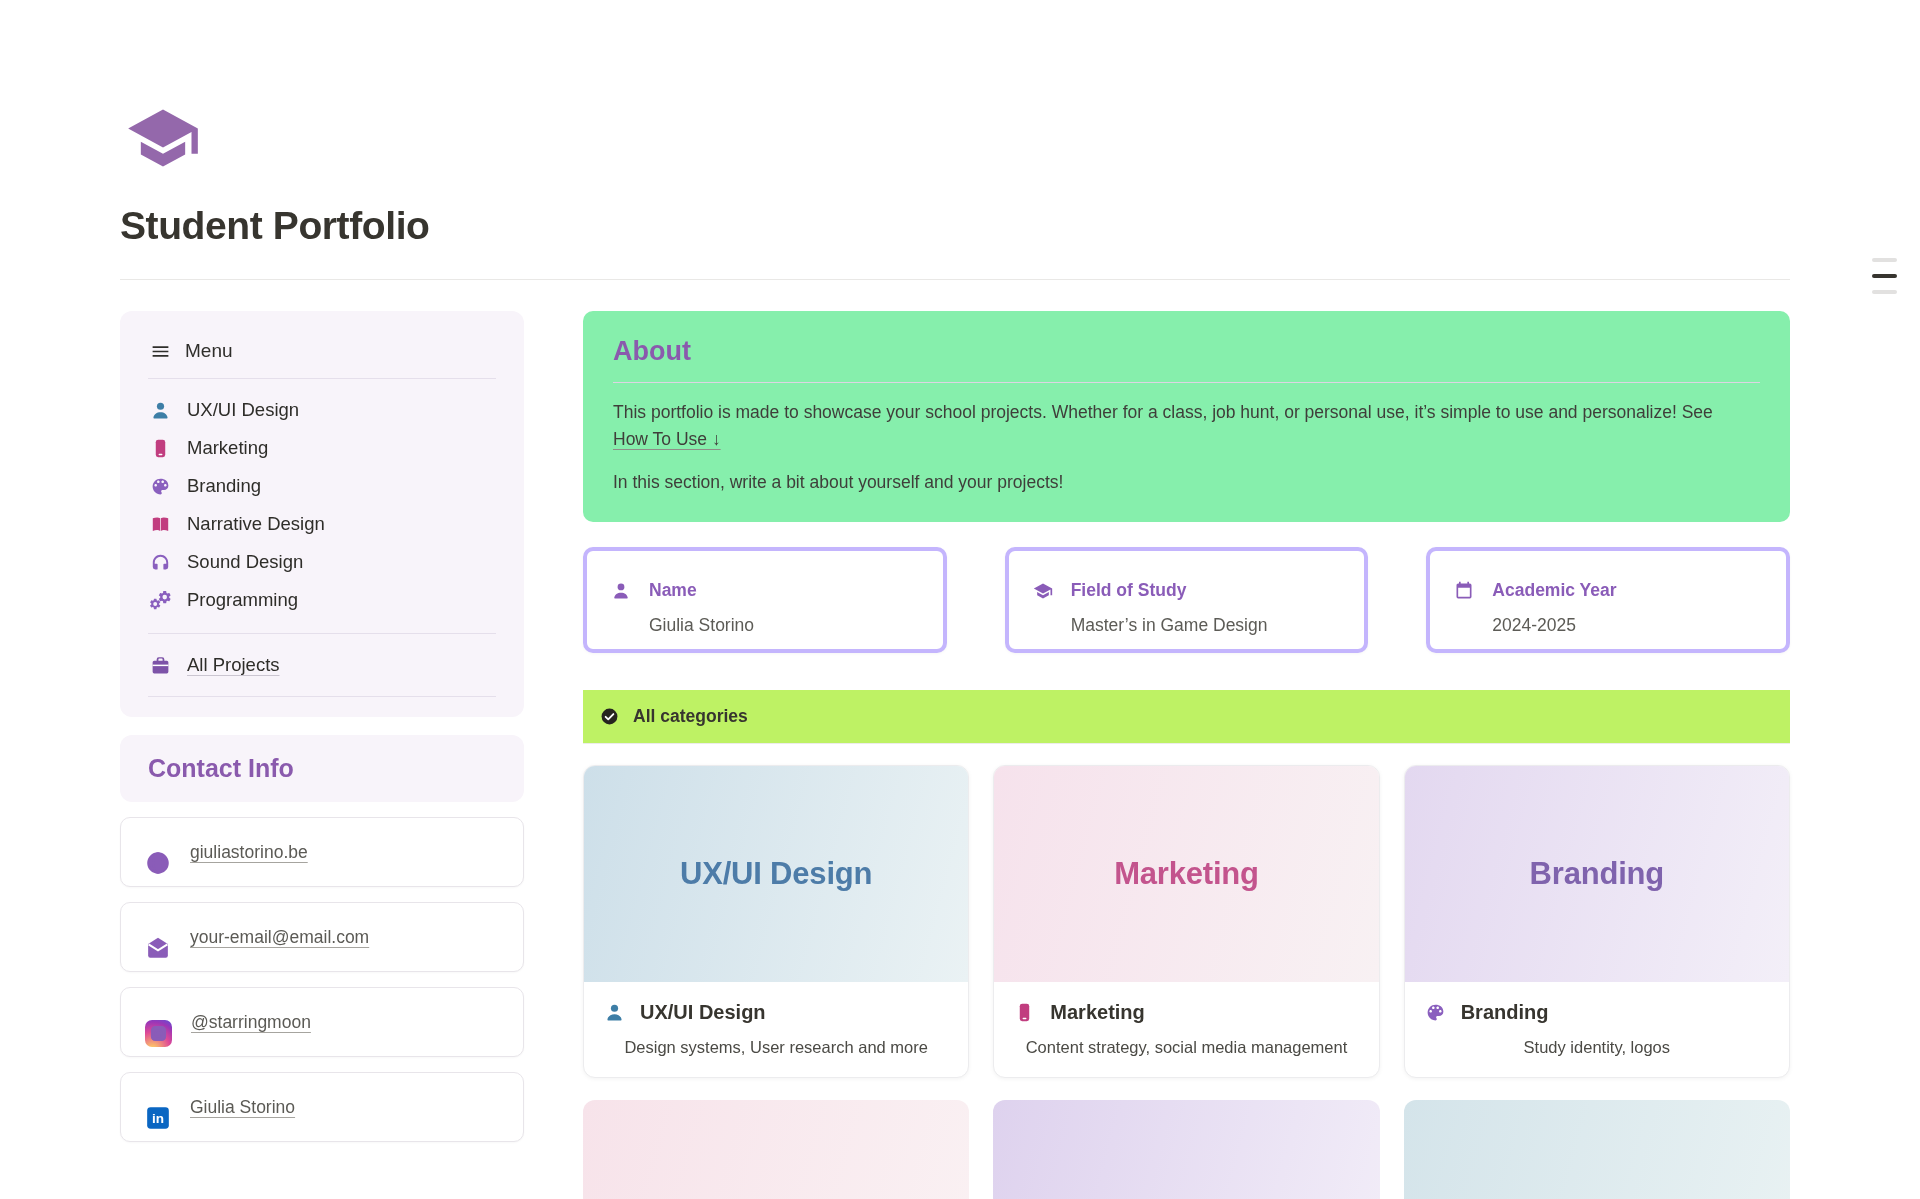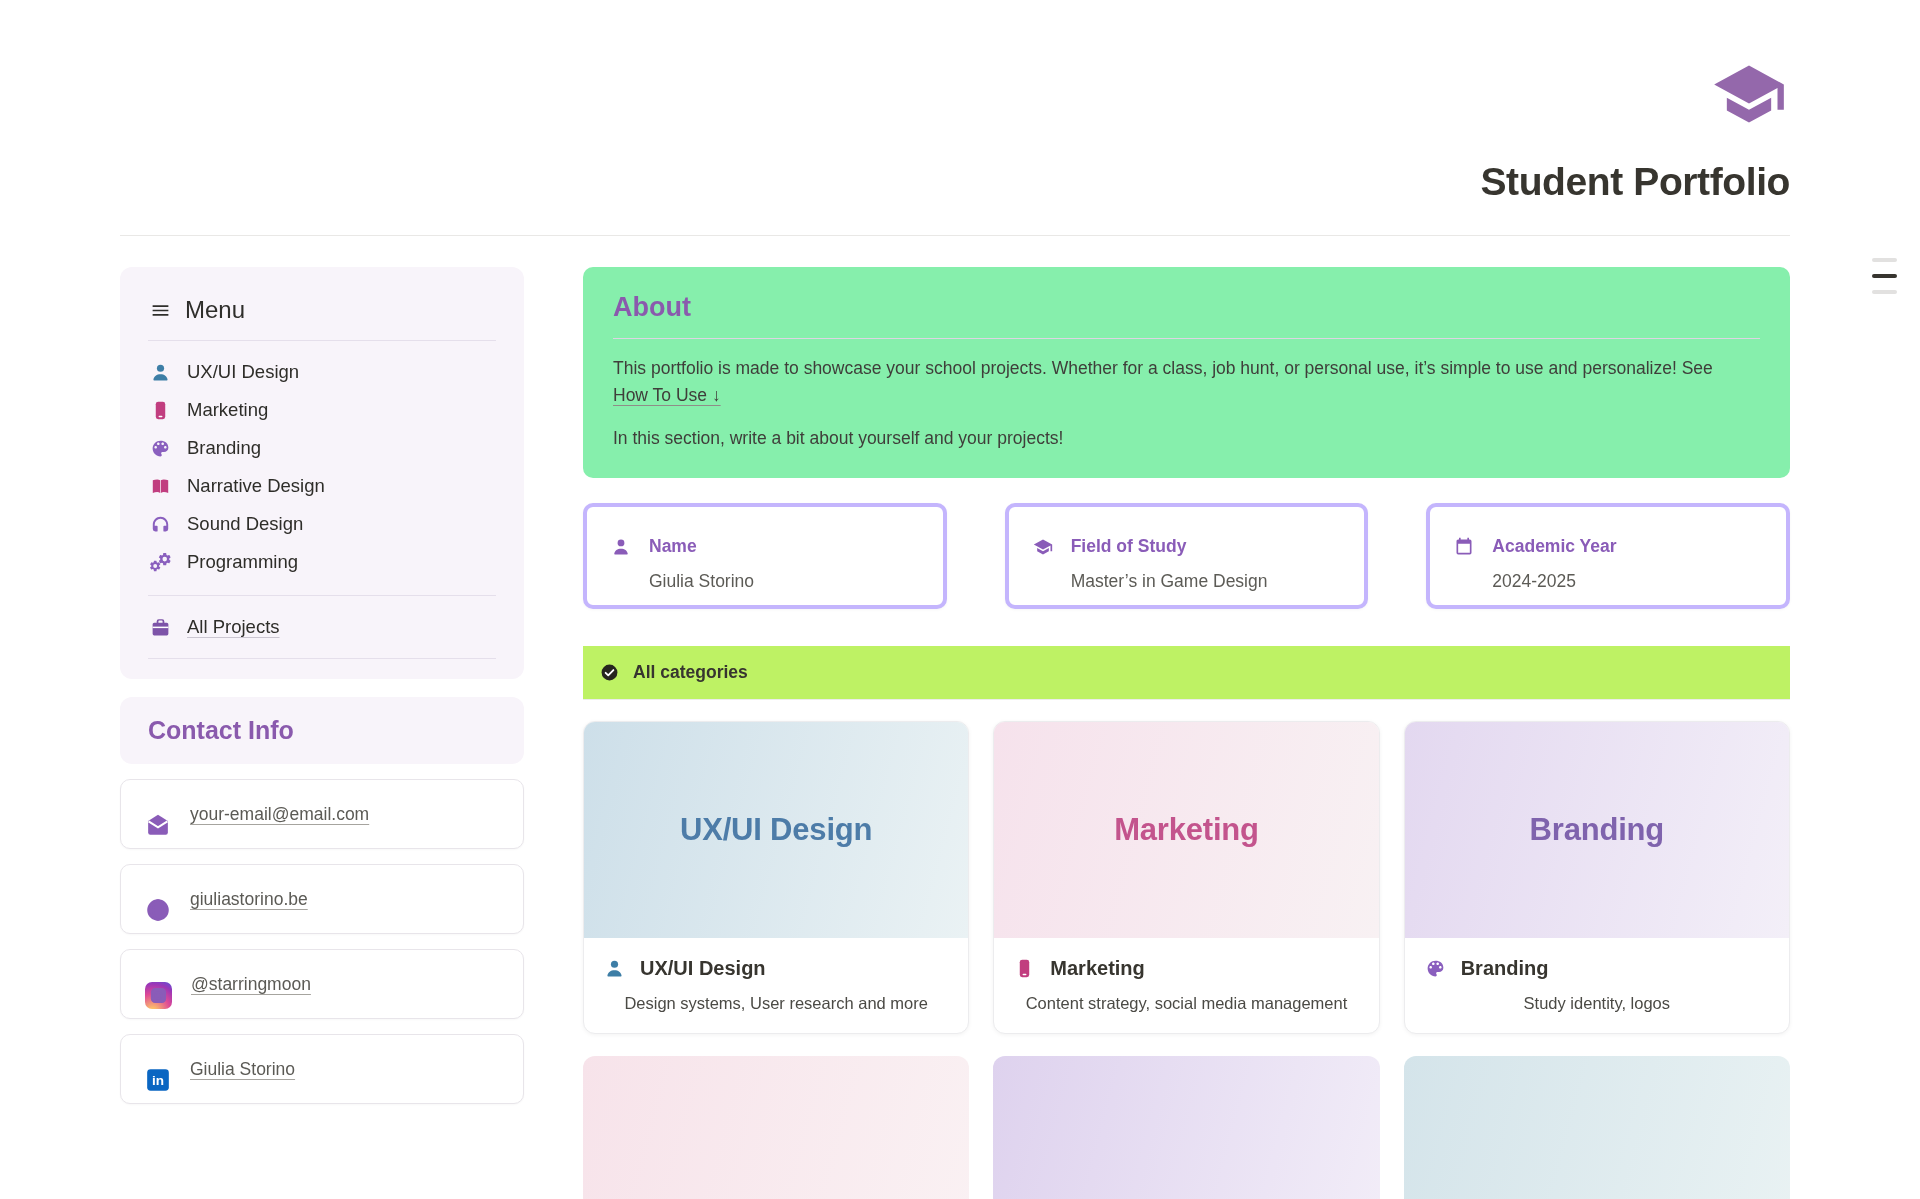--- a/index.html
+++ b/index.html
@@ -5,34 +5,34 @@
   * { margin:0; padding:0; box-sizing:border-box; }
   html,body { width:1920px; height:1199px; overflow:hidden; background:#ffffff;
     font-family:"Liberation Sans","DejaVu Sans",sans-serif; color:#37352f; }
   .page { position:relative; width:1920px; height:1199px; padding:0 130px 0 120px; }
 
   
   .icon { display:inline-block; flex:none; }
   .icon svg { width:100%; height:100%; display:block; fill:currentColor; }
 
   
-  .header { padding-top:56px;text-align:right; }
+  .header { padding-top:100px; }
   .logo { width:82px; height:76px; color:#9468ab; margin-left:2px; }
   .page-title { font-size:39px; font-weight:800; letter-spacing:-0.4px; color:#37352f; margin-top:24px; }
   .header-divider { border:none; border-top:1px solid #e9e8e6; margin-top:31px; }
 
   .columns { display:flex; gap:59px; margin-top:31px; align-items:flex-start; }
 
   
   .sidebar { width:404px; flex:none; }
   .panel { background:#f8f4fa; border-radius:12px; }
   .menu-panel { padding:25px 28px 20px 28px; }
   .menu-header { display:flex; align-items:center; gap:14px; padding:4px 0 16px 2px; }
   .menu-header .icon { width:21px; height:21px; color:#2f2e2b; }
-  .menu-header-label { font-size:24px; font-weight:500; color:#2f2e2b; }
+  .menu-header-label { font-size:19px; font-weight:500; color:#2f2e2b; }
   .side-divider { border:none; border-top:1px solid #e5dfeb; }
   .menu-list { padding:12px 0 14px 0; }
   .menu-item { display:flex; align-items:center; gap:16px; padding:8px 0 8px 2px; cursor:pointer; }
   .menu-item .icon { width:21px; height:21px; }
   .menu-label { font-size:18.5px; font-weight:500; color:#2e2d29; }
   .all-projects { margin:12px 0; }
   .all-projects .menu-label { text-decoration:underline; text-decoration-color:#cbc6d1; text-underline-offset:4px; }
 
   .contact-panel { margin-top:18px; padding:19px 28px; }
   .section-heading { font-size:25px; font-weight:700; color:#8a5aad; }
@@ -185,37 +185,37 @@
           <span class="menu-label">All Projects</span>
         </div>
         <hr class="side-divider">
       </div>
 
       <div class="panel contact-panel">
         <h2 class="section-heading">Contact Info</h2>
       </div>
 
       <div class="contact-card">
-        <span class="icon ic-mail-open-icon">
-            <svg viewBox="0 0 24 24">
-              <path d="M12 2.6 2.9 8.3V19a2 2 0 0 0 2 2h14.2a2 2 0 0 0 2-2V8.3L12 2.6z"></path>
-              <path d="M3.3 8.6 12 14.2l8.7-5.6" fill="none" stroke="#fff" stroke-width="1.9"></path>
-            </svg>
-          </span>
-        <span class="contact-label">your-email@email.com</span>
-      </div>
-      <div class="contact-card">
         <span class="icon ic-globe-icon">
             <svg viewBox="0 0 24 24" fill="none" stroke="currentColor" stroke-width="1.9">
               <circle cx="12" cy="12" r="9"></circle>
               <ellipse cx="12" cy="12" rx="4.2" ry="9"></ellipse>
               <path d="M3 12h18M4.3 7.2h15.4M4.3 16.8h15.4"></path>
             </svg>
           </span>
         <span class="contact-label">giuliastorino.be</span>
+      </div>
+      <div class="contact-card">
+        <span class="icon ic-mail-open-icon">
+            <svg viewBox="0 0 24 24">
+              <path d="M12 2.6 2.9 8.3V19a2 2 0 0 0 2 2h14.2a2 2 0 0 0 2-2V8.3L12 2.6z"></path>
+              <path d="M3.3 8.6 12 14.2l8.7-5.6" fill="none" stroke="#fff" stroke-width="1.9"></path>
+            </svg>
+          </span>
+        <span class="contact-label">your-email@email.com</span>
       </div>
       <div class="contact-card">
         <span class="icon ic-instagram-icon">
             <svg viewBox="0 0 24 24" fill="none" stroke="currentColor" stroke-width="2">
               <rect x="3.4" y="3.4" width="17.2" height="17.2" rx="4.6"></rect>
               <circle cx="12" cy="12" r="4.1"></circle>
               <circle cx="17.4" cy="6.6" r="1.3" fill="currentColor" stroke="none"></circle>
             </svg>
           </span>
         <span class="contact-label">@starringmoon</span>

